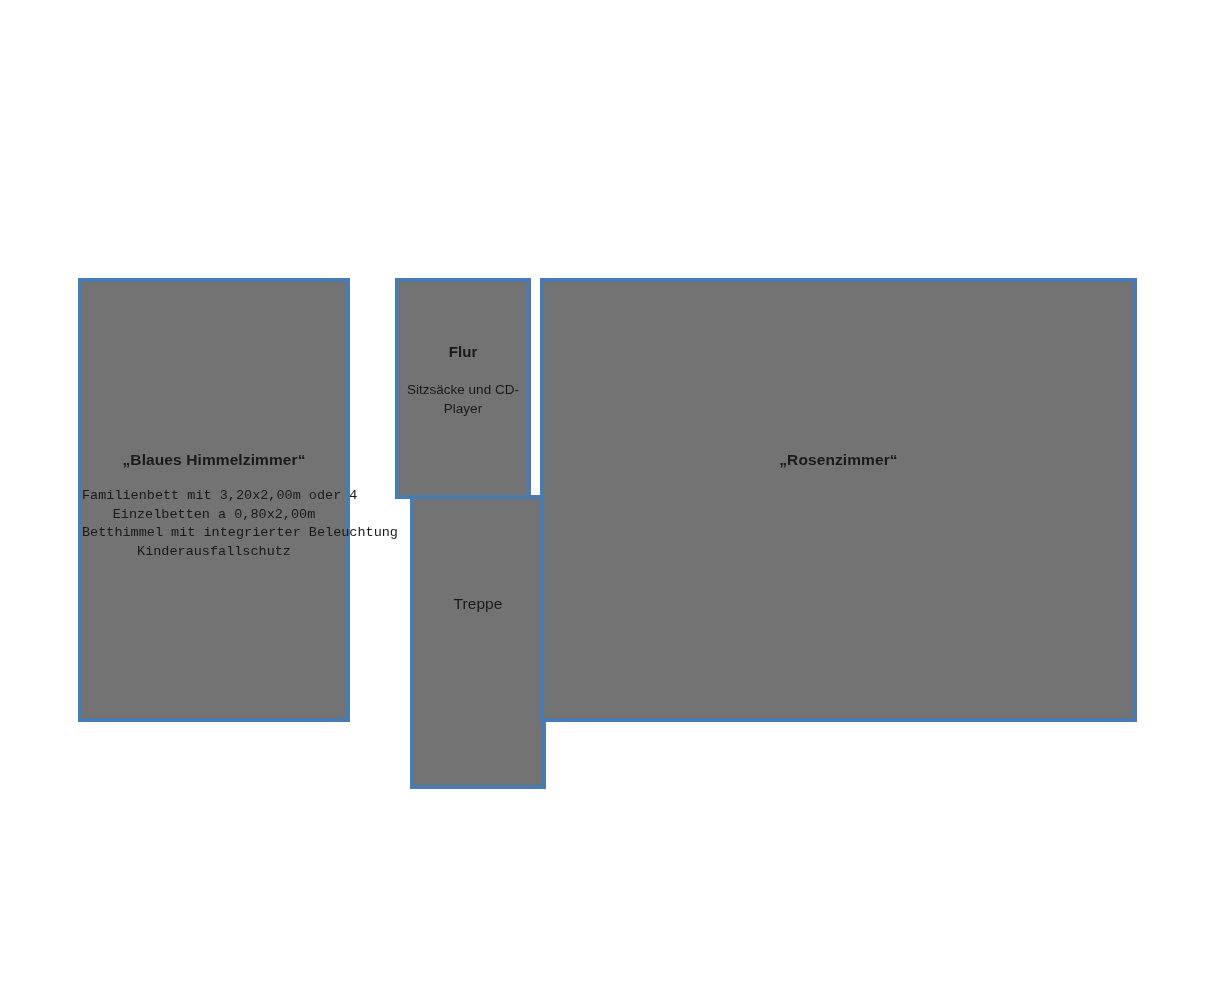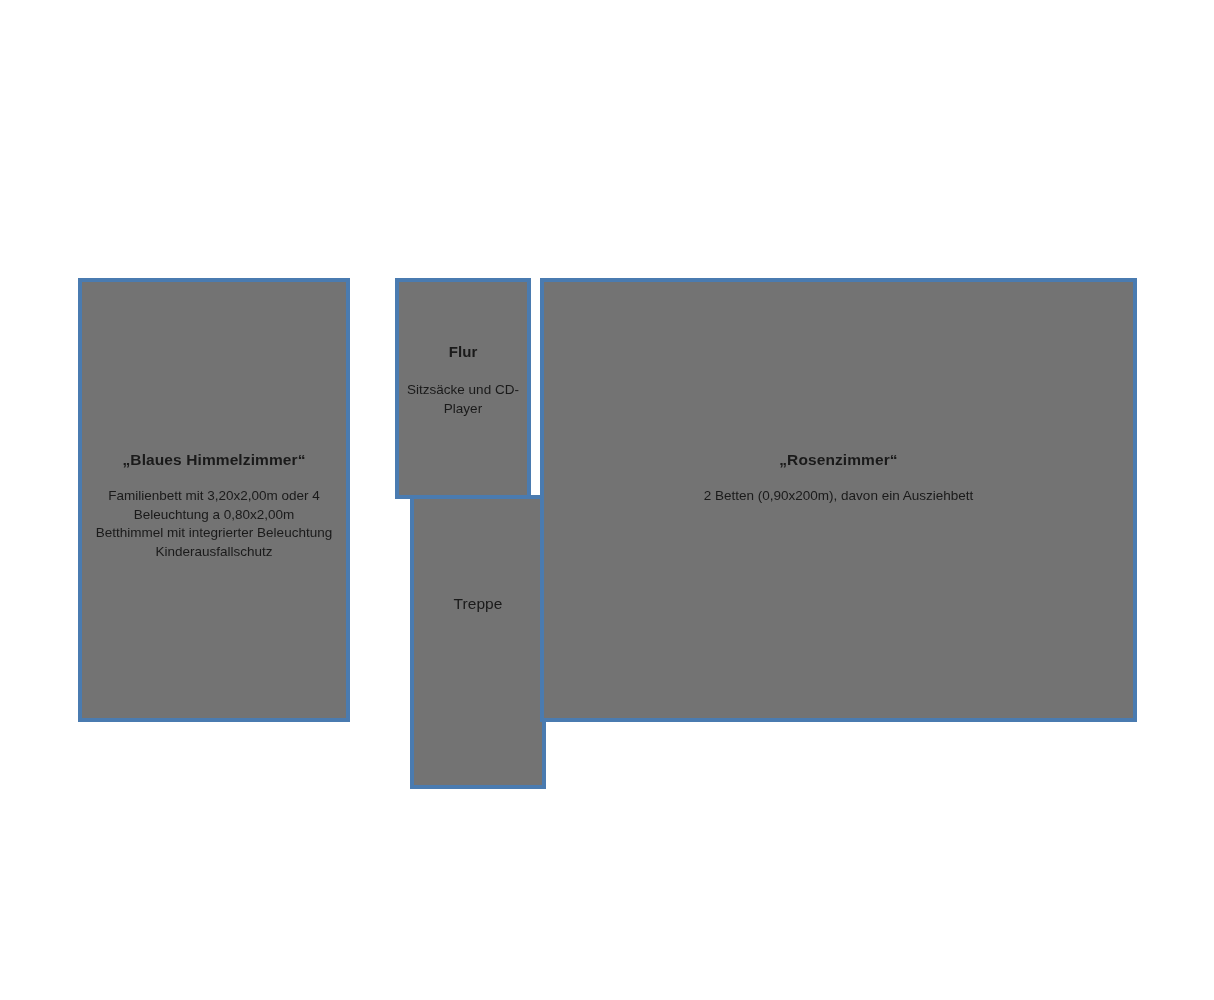--- a/index.html
+++ b/index.html
@@ -83,21 +83,21 @@
     font-size: 13.5px;
     line-height: 18.5px;
   }
 
   .room-body div {
     white-space: nowrap;
   }
 
   
   .room--blaues .room-title { top: 168px; }
-  .room--blaues .room-body  { top: 205px; }
+  .room--blaues .room-body  { top: 205px; font-family: Liberation Mono, monospace; }
 
   
   .room--flur .room-title { top: 60px; font-size: 15px; }
   .room--flur .room-body  {
     top: 98px;
     padding: 0 8px;
     line-height: 19px;
   }
   .room--flur .room-body div {
     white-space: normal;
@@ -116,37 +116,36 @@
 </style>
 </head>
 <body>
 
 <div id="floorplan">
 
   <div class="room room--blaues">
     <div class="room-text room-title">„Blaues Himmelzimmer“</div>
     <div class="room-text room-body">
       <div>Familienbett mit 3,20x2,00m oder 4</div>
-      <div>Beleuchtung a 0,80x2,00m</div>
+      <div>Einzelbetten a 0,80x2,00m</div>
       <div>Betthimmel mit integrierter Beleuchtung</div>
       <div>Kinderausfallschutz</div>
     </div>
   </div>
 
   <div class="room room--flur">
     <div class="room-text room-title">Flur</div>
     <div class="room-text room-body">
       <div>Sitzsäcke und CD-Player</div>
     </div>
   </div>
 
   <div class="room room--treppe">
     <div class="room-text room-title">Treppe</div>
   </div>
 
   <div class="room room--rosen">
     <div class="room-text room-title">„Rosenzimmer“</div>
     <div class="room-text room-body">
-      <div>2 Betten (0,90x200m), davon ein Ausziehbett</div>
     </div>
   </div>
 
 </div>
 
 </body></html>

